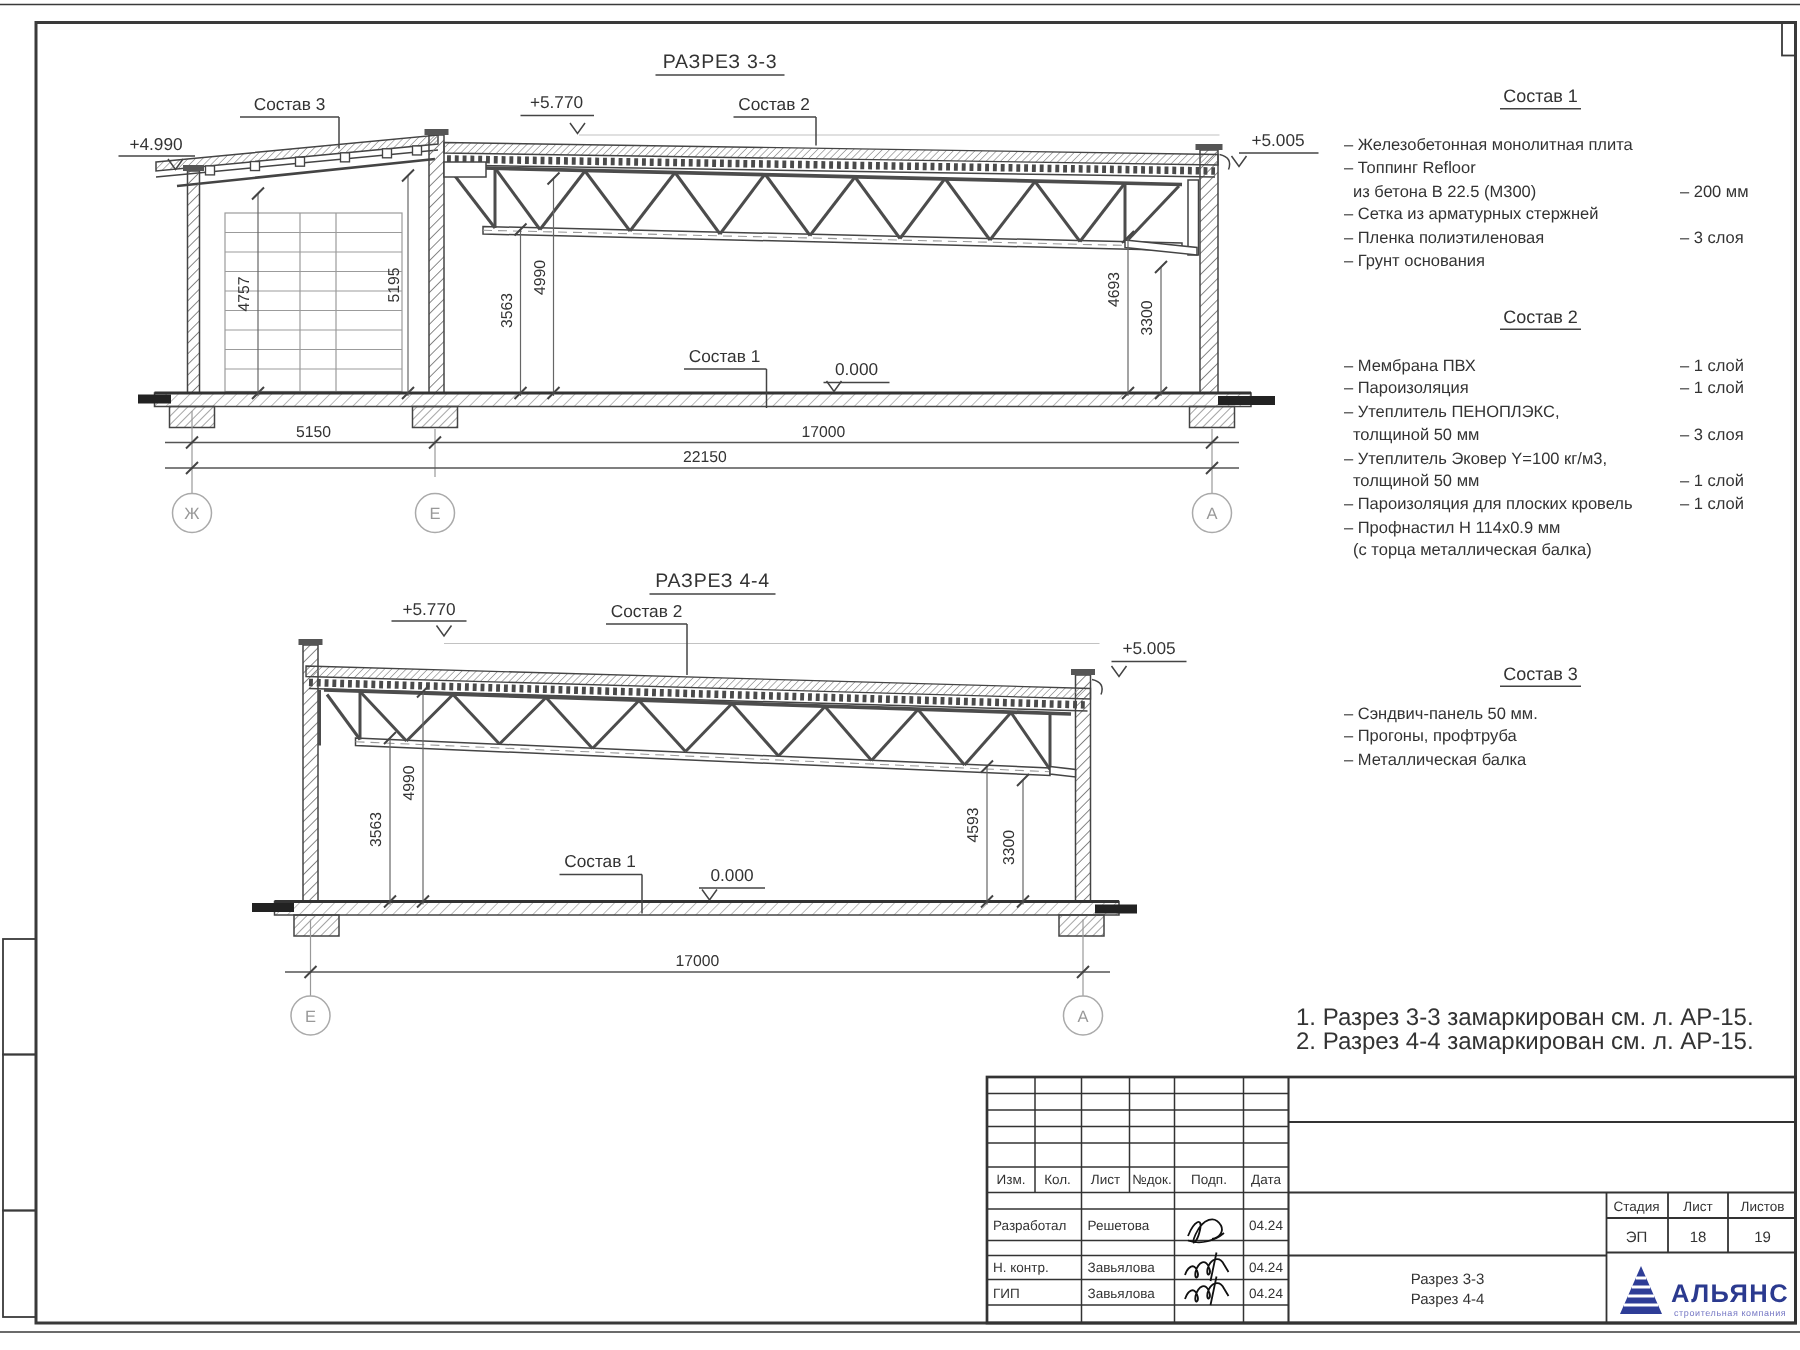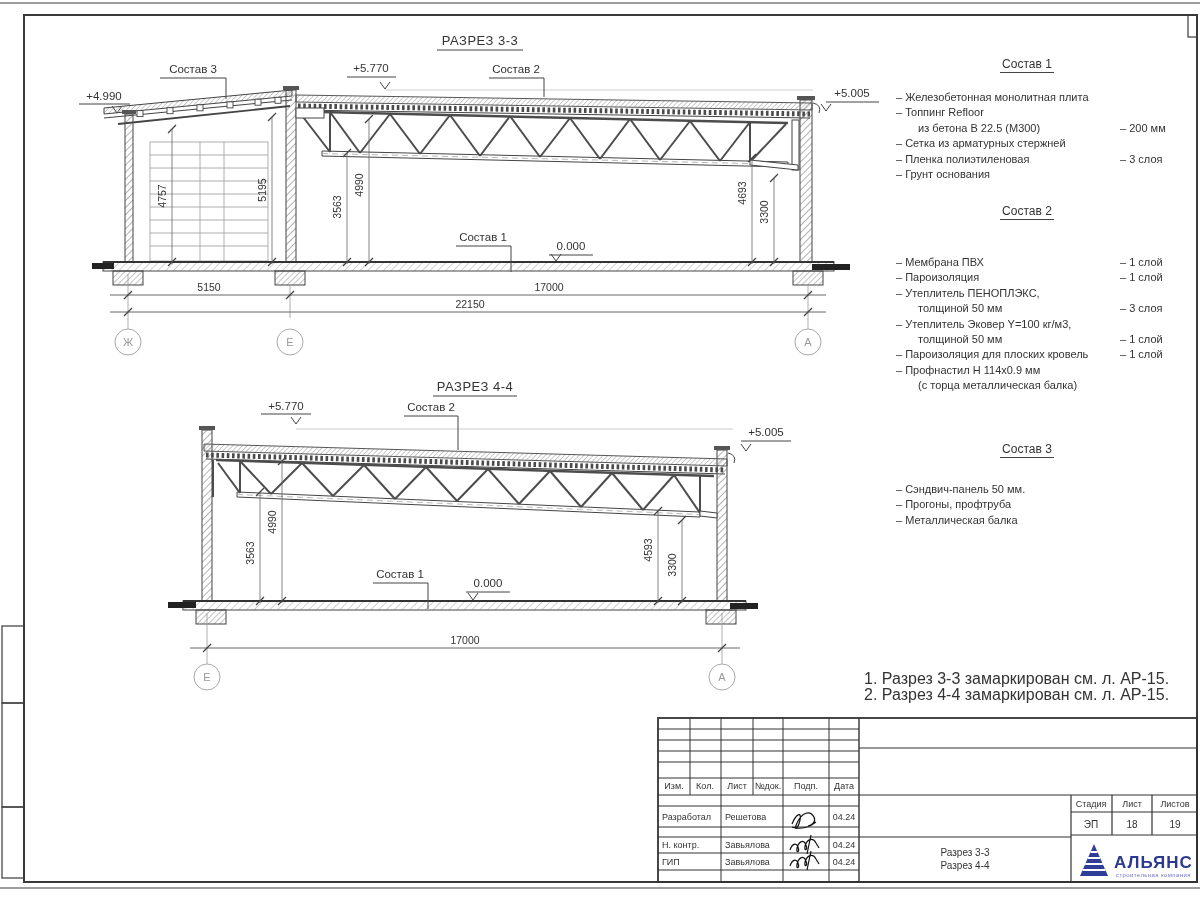--- a/index.html
+++ b/index.html
@@ -18,21 +18,21 @@
   .t-logosub{font-size:6px;fill:#7577c4;letter-spacing:0.4px;}
   
   .comp{position:absolute;width:338px;}
   .comp h3{
     margin:0;text-align:center;font-size:12px;font-weight:normal;color:#333;
   }
   .comp h3 span{border-bottom:1px solid #444;padding:0 2px 1px 2px;}
   .clist{position:relative;}
   .crow{position:relative;height:15.4px;font-size:11px;color:#333;white-space:nowrap;}
   .cname{position:absolute;left:38px;top:0;}
-  .crow.cont .cname{left:60px;}
+  .crow.cont .cname{left:44px;}
   .cqty{position:absolute;left:262px;top:0;}
   #notes{position:absolute;left:864px;top:671px;font-size:16px;line-height:15.5px;color:#333;white-space:nowrap;}
 </style>
 </head>
 <body>
 
 <svg width="1200" height="900" viewBox="0 0 1200 900" style="position:absolute;left:0;top:0;">
   <defs>
     <pattern id="hw" width="5" height="5" patternUnits="userSpaceOnUse" patternTransform="rotate(45)">
       <line x1="0" y1="0" x2="0" y2="5" stroke="#6f6f6f" stroke-width="1.1"></line>
@@ -448,21 +448,21 @@
       </div>
     <div class="crow">
         <span class="cname">– Грунт основания</span>
         <span class="cqty"></span>
       </div>
   </div>
 </div>
 
 <div class="comp" style="left:858px;top:204px;">
   <h3><span>Состав 2</span></h3>
-  <div class="clist" style="margin-top:38px;">
+  <div class="clist" style="margin-top:20px;">
     <div class="crow">
         <span class="cname">– Мембрана ПВХ</span>
         <span class="cqty">– 1 слой</span>
       </div>
     <div class="crow">
         <span class="cname">– Пароизоляция</span>
         <span class="cqty">– 1 слой</span>
       </div>
     <div class="crow">
         <span class="cname">– Утеплитель ПЕНОПЛЭКС,</span>
@@ -490,21 +490,21 @@
       </div>
     <div class="crow cont">
         <span class="cname">(с торца металлическая балка)</span>
         <span class="cqty"></span>
       </div>
   </div>
 </div>
 
 <div class="comp" style="left:858px;top:442px;">
   <h3><span>Состав 3</span></h3>
-  <div class="clist" style="margin-top:27px;">
+  <div class="clist" style="margin-top:14px;">
     <div class="crow">
         <span class="cname">– Сэндвич-панель 50 мм.</span>
         <span class="cqty"></span>
       </div>
     <div class="crow">
         <span class="cname">– Прогоны, профтруба</span>
         <span class="cqty"></span>
       </div>
     <div class="crow">
         <span class="cname">– Металлическая балка</span>

